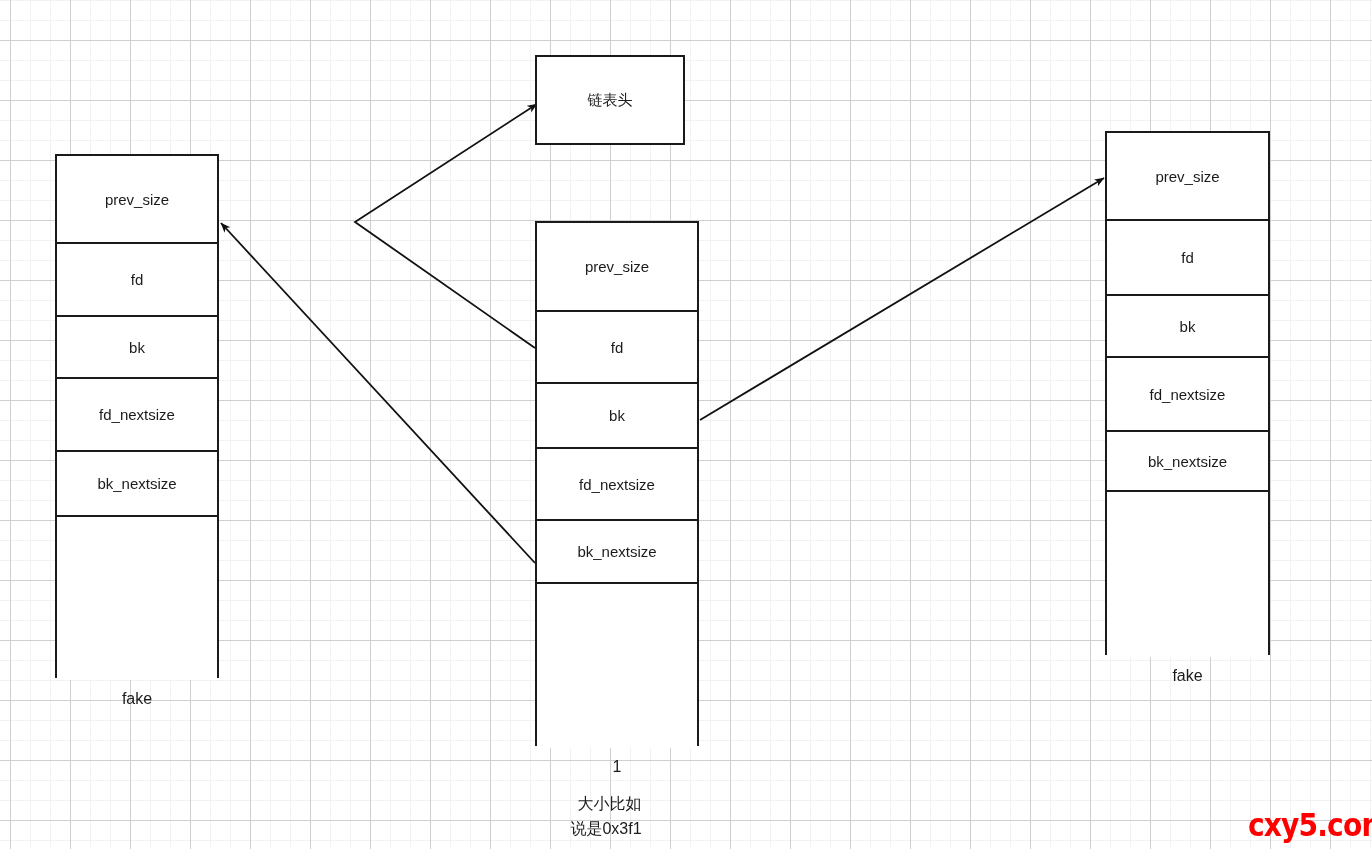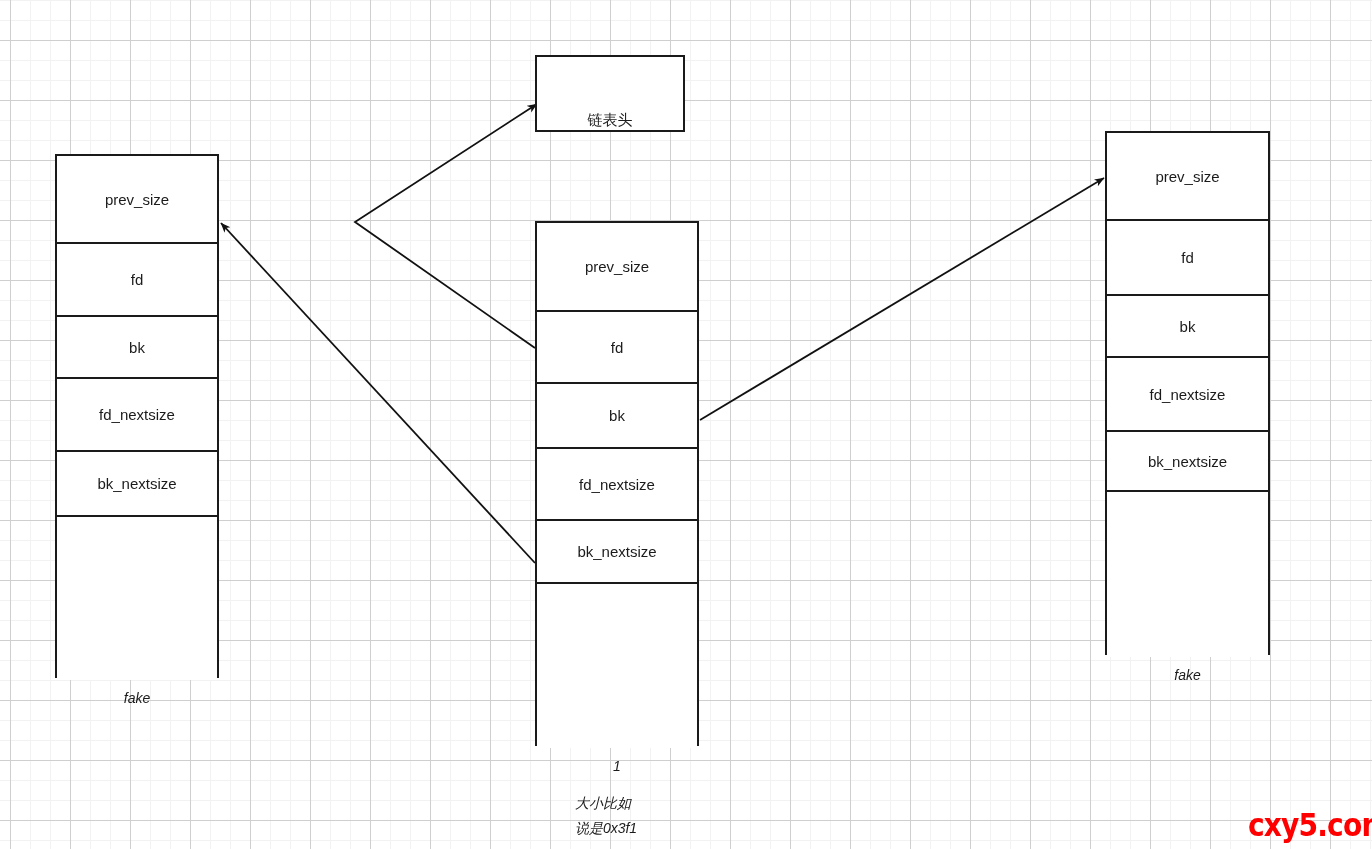--- a/index.html
+++ b/index.html
@@ -54,26 +54,25 @@
     background: #ffffff;
     display: flex;
     align-items: center;
     justify-content: center;
     font-size: 15px;
     color: #1b1b1b;
   }
 
   .caption {
     position: absolute;
-    font-size: 14px;
+    font-size: 16px;
     color: #1b1b1b;
-    text-align: left;
+    text-align: right;
     white-space: nowrap;
     transform: translateX(-50%);
-    font-style: italic;
   }
   .caption.multi {
     line-height: 25px;
   }
 
   #edges {
     position: absolute;
     left: 0;
     top: 0;
     width: 1372px;
@@ -102,21 +101,21 @@
     <defs>
       <marker id="ah" markerWidth="12" markerHeight="12" refX="9.5" refY="4" orient="auto" markerUnits="userSpaceOnUse">
         <path d="M0,0 L10,4 L0,8 L2.6,4 Z" fill="#111111"></path>
       </marker>
     </defs>
     <polyline points="535,348 355,222 537,104" fill="none" stroke="#111111" stroke-width="1.8" marker-end="url(#ah)"></polyline>
     <line x1="535" y1="563" x2="221" y2="223" stroke="#111111" stroke-width="1.8" marker-end="url(#ah)"></line>
     <line x1="700" y1="420" x2="1104" y2="178" stroke="#111111" stroke-width="1.8" marker-end="url(#ah)"></line>
   </svg>
 
-  <div class="plainbox" id="box-list-head" style="left: 535px; top: 55px; width: 150px; height: 77px; align-items: flex-end;">
+  <div class="plainbox" id="box-list-head" style="left: 535px; top: 55px; width: 150px; height: 90px;">
     <span>链表头</span>
   </div>
 
   <div class="chunk" id="box-left" style="left: 55px; top: 154px; width: 164px; height: 524px;">
       <div class="row" style="height: 88px; flex: 0 0 88px;">prev_size</div>
       <div class="row" style="height: 73px; flex: 0 0 73px;">fd</div>
       <div class="row" style="height: 62px; flex: 0 0 62px;">bk</div>
       <div class="row" style="height: 73px; flex: 0 0 73px;">fd_nextsize</div>
       <div class="row" style="height: 65px; flex: 0 0 65px;">bk_nextsize</div>
       <div class="row last" style="height: 163px; flex: 0 0 163px;"></div>

